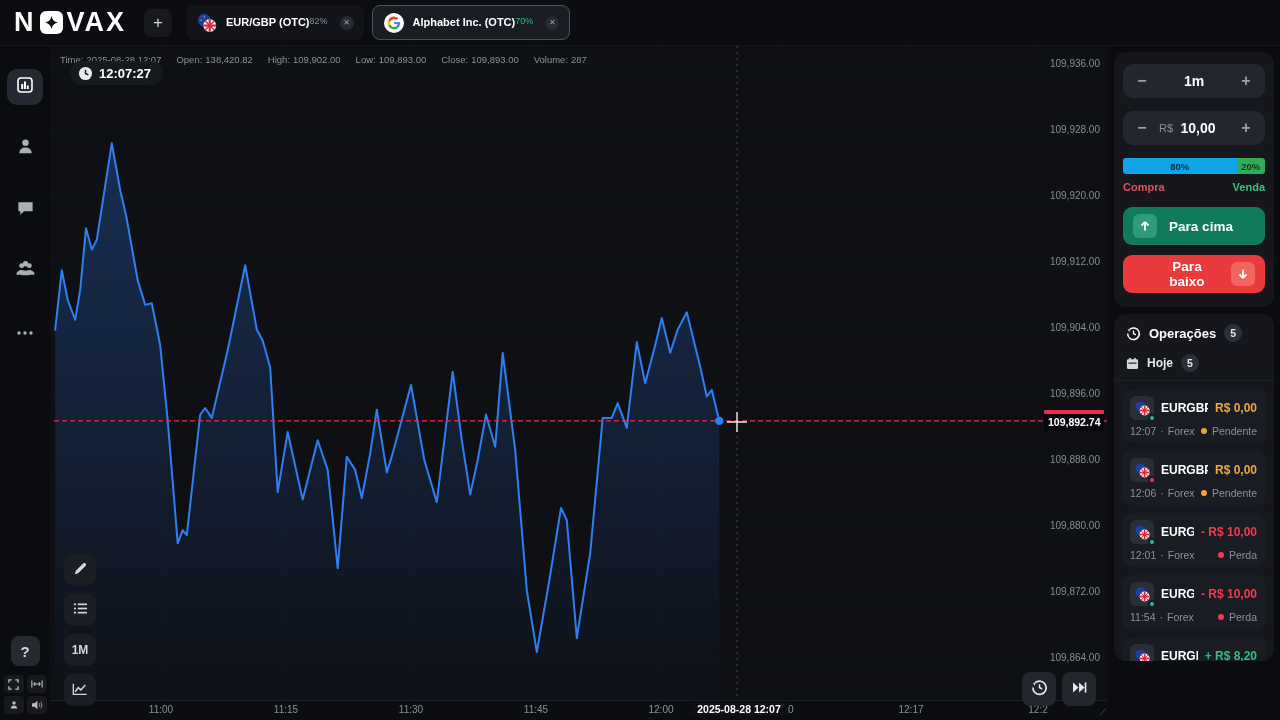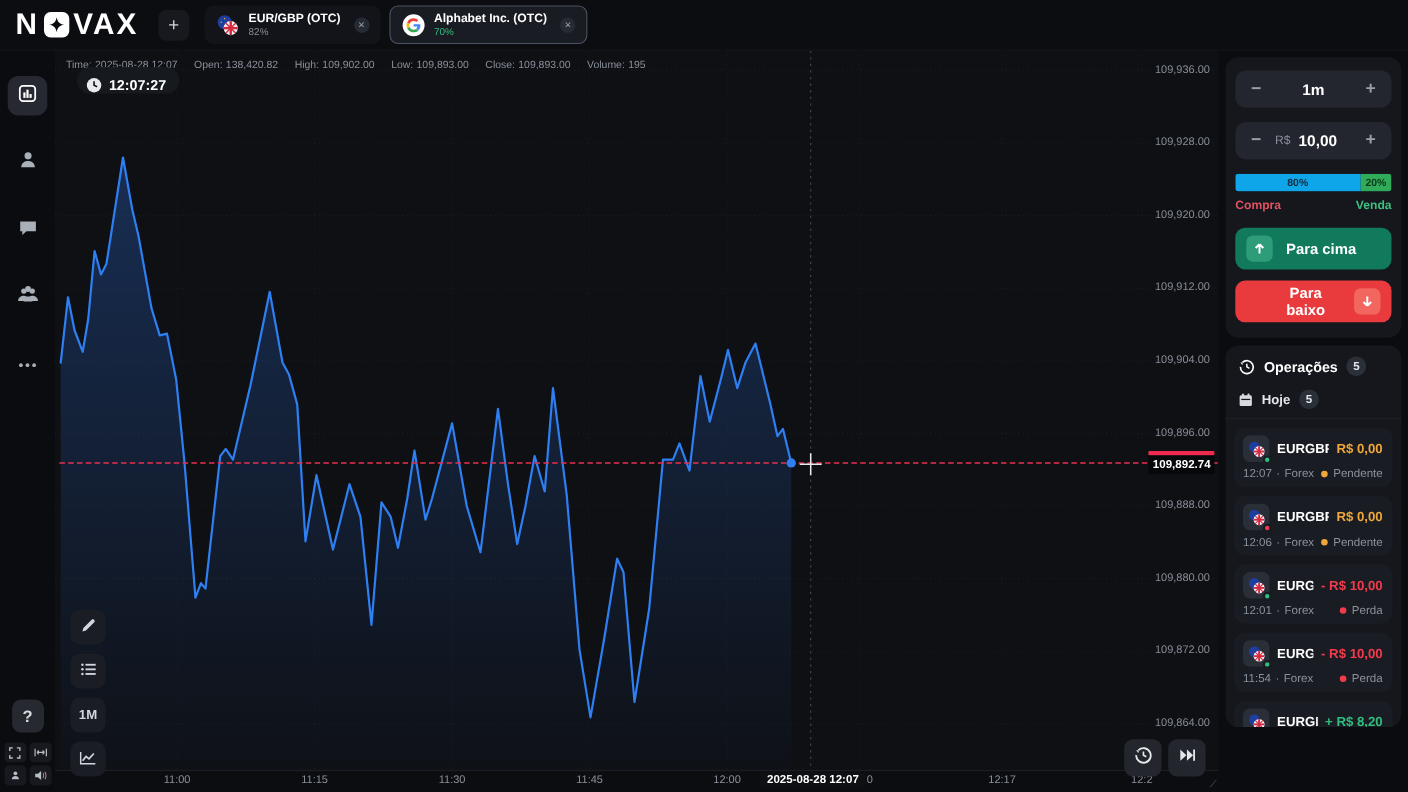--- a/index.html
+++ b/index.html
@@ -7,21 +7,21 @@
   body{background:#0b0c10;font-family:"Liberation Sans","DejaVu Sans",sans-serif;color:#e8eaed;position:relative}
 
   
   .header{position:absolute;top:0;left:0;width:1280px;height:46px;background:#0c0d10;border-bottom:1px solid #15171c;display:flex;align-items:center;padding:0 14px;z-index:10}
   .logo{display:flex;align-items:center;gap:3px;font-weight:900;font-size:27px;letter-spacing:2px;color:#fff;margin-right:18px}
   .logo .o-star{display:inline-flex;width:23px;height:23px;background:#fff;border-radius:6px;align-items:center;justify-content:center;margin:0 1px}
   .addtab{width:28px;height:28px;border-radius:7px;background:#17191f;color:#cfd3d9;font-size:17px;display:flex;align-items:center;justify-content:center;margin-right:14px;cursor:pointer}
   .tab{height:35px;border-radius:8px;background:#121419;display:flex;align-items:center;gap:8px;padding:0 10px;margin-right:8px;cursor:pointer}
   .tab.active{background:#191c23;border:1px solid #4a5160}
   .tab .ticon{width:22px;height:22px;position:relative;flex:0 0 auto}
-  .tab .tcol{display:flex;flex-direction:column;line-height:1.15}
+  .tab .tcol{display:flex;flex-direction:row;line-height:1.15}
   .tab .tname{font-size:11px;font-weight:700;color:#fff;white-space:nowrap}
   .tab .tpayout{font-size:9px;color:#868c96}
   .tab.active .tpayout{color:#2fbe7e}
   .tclose{width:14px;height:14px;border-radius:50%;background:#262a32;color:#9aa0a8;font-size:8px;display:flex;align-items:center;justify-content:center;margin-left:4px}
   .gcircle{width:20px;height:20px;border-radius:50%;background:#fff;display:flex;align-items:center;justify-content:center}
   .hright{margin-left:auto;display:flex;align-items:center;gap:10px}
   .balance{display:flex;flex-direction:column;align-items:flex-end;line-height:1.2;margin-right:2px}
   .balance .bamt{font-size:15px;font-weight:700;color:#fff}
   .balance .bacc{font-size:10.5px;color:#8a909a}
   .chev{color:#8a909a;font-size:11px;margin-right:6px}
@@ -36,21 +36,21 @@
   .s-bottom{margin-top:auto;display:flex;flex-direction:column;align-items:center;padding-bottom:6px}
   .help-btn{width:29px;height:30px;border-radius:8px;background:#262930;color:#d6d9de;font-weight:700;font-size:15px;display:flex;align-items:center;justify-content:center;margin-bottom:9px;cursor:pointer}
   .mini-grid{display:grid;grid-template-columns:20px 20px;gap:3px}
   .mini-btn{width:20px;height:18px;border-radius:4px;background:#17191f;display:flex;align-items:center;justify-content:center;color:#b9bec6;cursor:pointer}
 
   
   .chart{position:absolute;left:50px;top:46px;width:1058px;height:674px;background:#0e1014;overflow:hidden}
   #chart-svg{position:absolute;left:0;top:0}
   .ohlc{position:absolute;top:8px;left:10px;display:flex;gap:15px;font-size:9.5px;color:#8a909a;z-index:3;white-space:nowrap}
   .ohlc b{font-weight:400;color:#8a909a;margin-left:3px}
-  .clockpill{position:absolute;top:15px;left:20px;height:24px;background:rgba(23,26,32,.92);border-radius:14px;display:flex;align-items:flex-end;gap:6px;padding:0 12px 0 8px;font-size:13px;font-weight:700;color:#fff;z-index:3}
+  .clockpill{position:absolute;top:15px;left:20px;height:24px;background:rgba(23,26,32,.92);border-radius:14px;display:flex;align-items:center;gap:6px;padding:0 12px 0 8px;font-size:13px;font-weight:700;color:#fff;z-index:3}
   .ylab{position:absolute;right:8px;width:70px;text-align:right;font-size:10px;color:#868c96;z-index:2}
   .price-tag{position:absolute;right:4px;width:60px;z-index:4}
   .price-tag .bar{height:4px;background:#ee2b4e;border-radius:1px}
   .price-tag .val{background:#07080b;color:#fff;font-size:10.5px;font-weight:700;padding:2px 2px 3px 4px}
   .tools{position:absolute;left:14px;top:508px;display:flex;flex-direction:column;gap:8px;z-index:4}
   .tool{width:32px;height:32px;border-radius:9px;background:#1a1d24;display:flex;align-items:center;justify-content:center;color:#d3d7dd;font-size:12px;font-weight:700;cursor:pointer}
   .navbtns{position:absolute;top:626px;right:12px;display:flex;gap:6px;z-index:4}
   .navbtn{width:34px;height:34px;border-radius:8px;background:#23262d;display:flex;align-items:center;justify-content:center;color:#e4e7eb;cursor:pointer}
   .xaxis{position:absolute;left:0;bottom:0;width:1058px;height:20px;background:#0c0d11;border-top:1px solid #1b1e24;z-index:3}
   .xtick{position:absolute;top:3px;transform:translateX(-50%);font-size:10px;color:#8a909a}
@@ -261,21 +261,21 @@
         <circle cx="669.3333333333334" cy="374.8949999999568" r="4.2" fill="#2e7ff2"></circle>
       </g>
   </svg>
 
   <div class="ohlc">
     <span><span>Time:</span><b>2025-08-28 12:07</b></span>
     <span><span>Open:</span><b>138,420.82</b></span>
     <span><span>High:</span><b>109,902.00</b></span>
     <span><span>Low:</span><b>109,893.00</b></span>
     <span><span>Close:</span><b>109,893.00</b></span>
-    <span><span>Volume:</span><b>195</b></span>
+    <span><span>Volume:</span><b>287</b></span>
   </div>
 
   <div class="clockpill">
     <span style="display:flex">
         <svg width="15" height="15" viewBox="0 0 16 16">
           <circle cx="8" cy="8" r="7" fill="#e8eaed"></circle>
           <path d="M8 4 V8 L11 9.5" stroke="#14161b" stroke-width="1.6" fill="none"></path>
         </svg>
       </span>
     <span>12:07:27</span>

